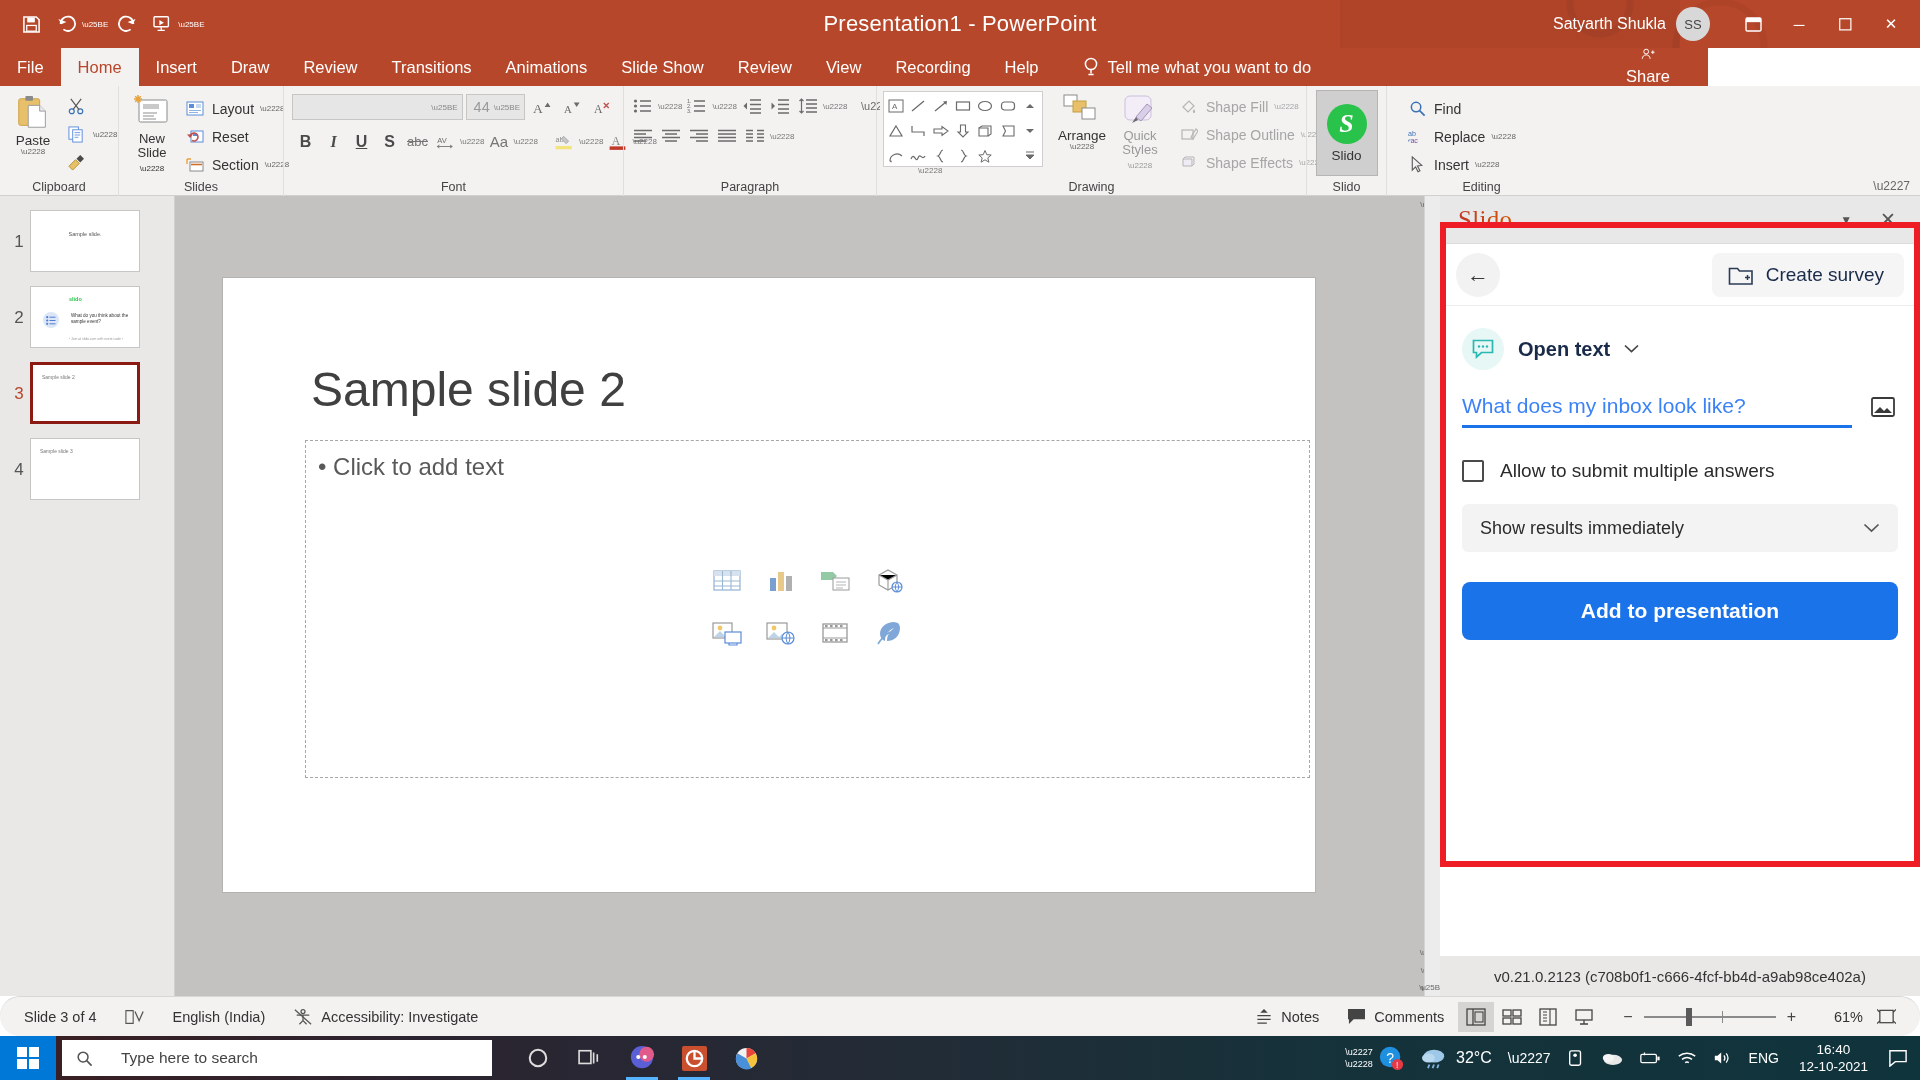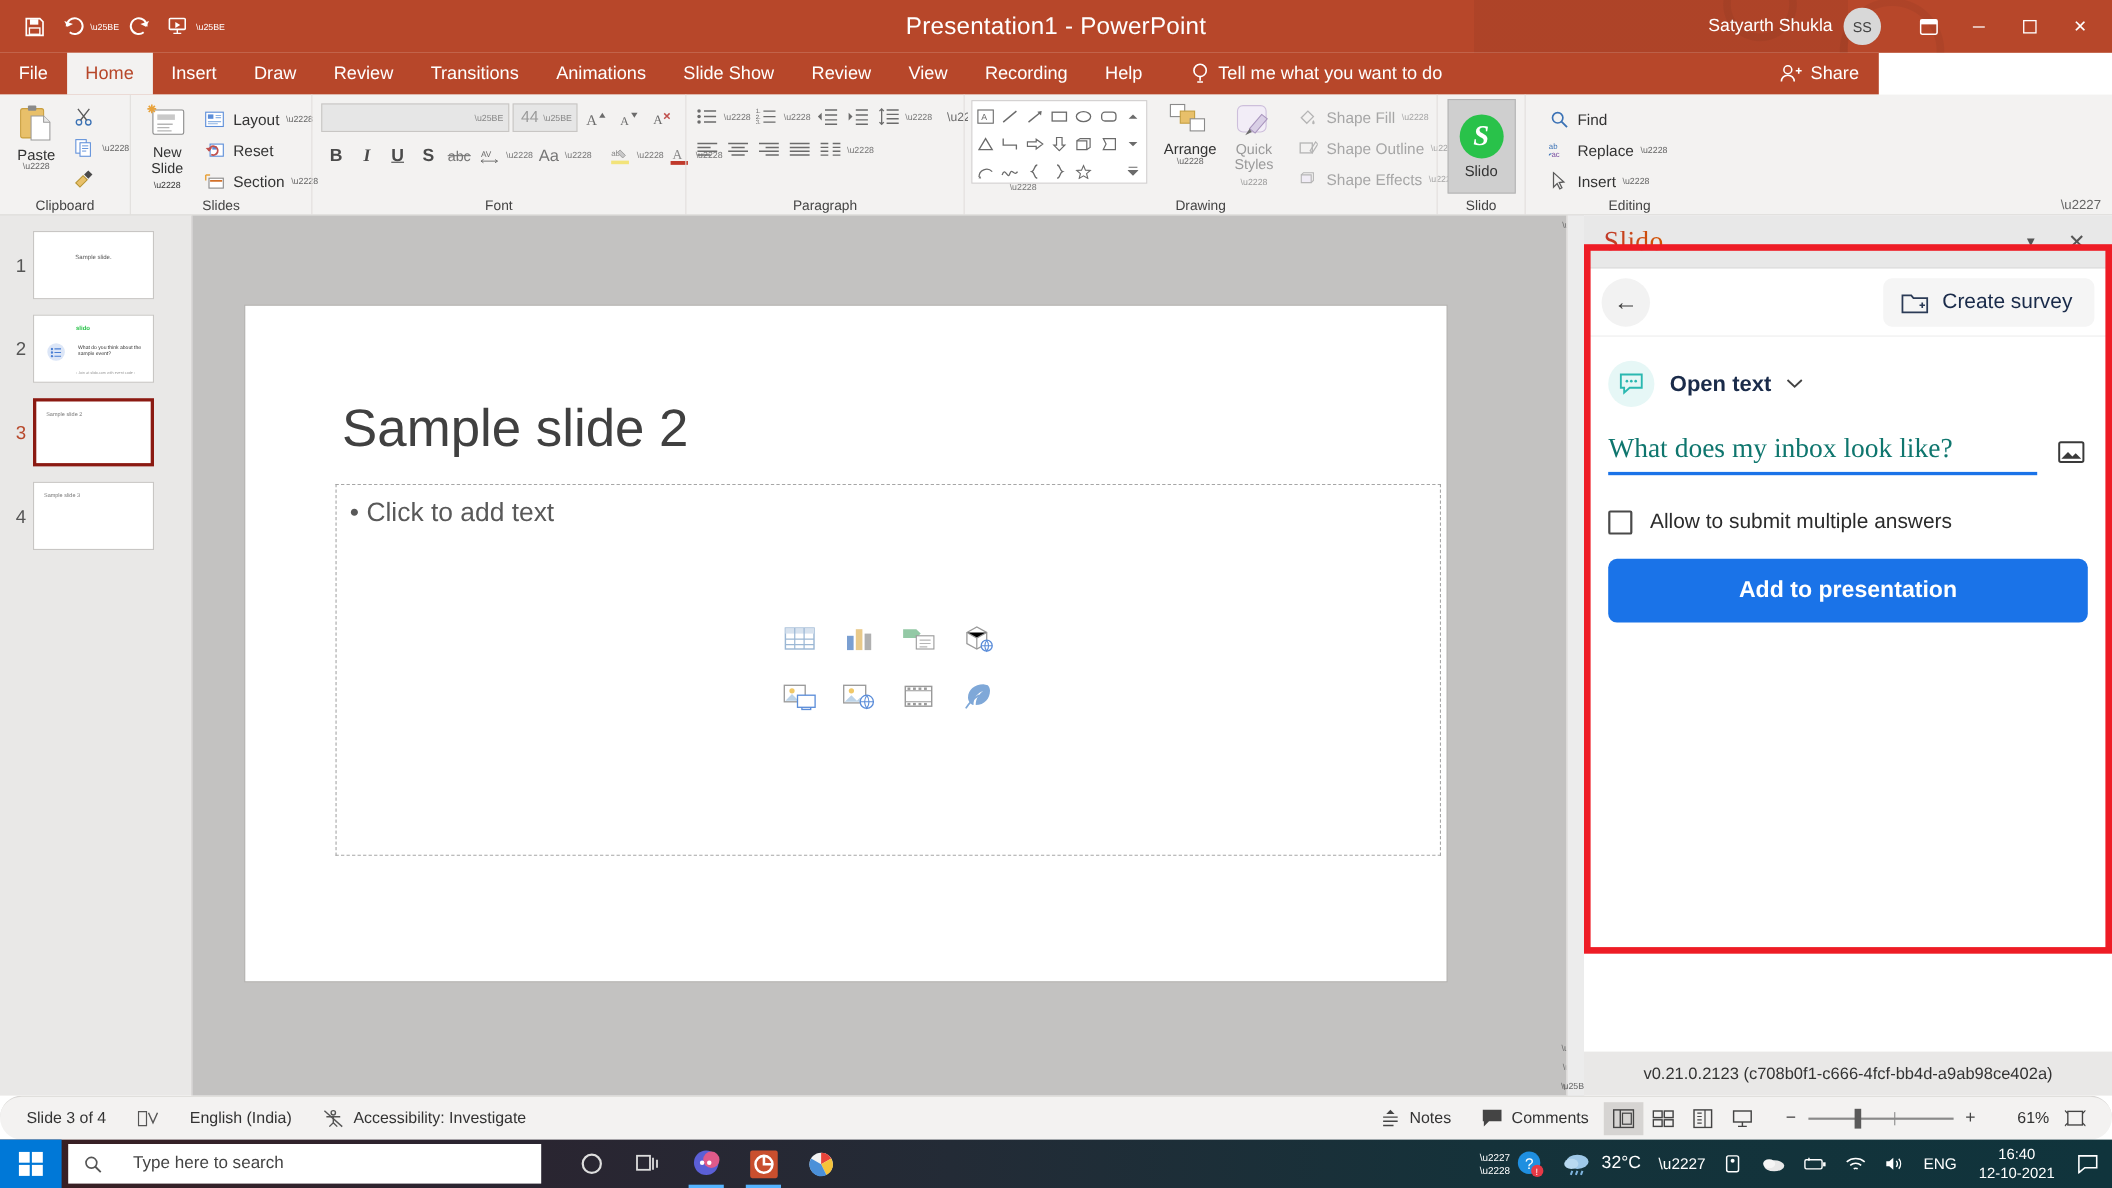--- a/index.html
+++ b/index.html
@@ -62,21 +62,21 @@
     color: #fff; font-size: 16.5px; white-space: nowrap;
   }
   .tab.active { background: #f3f2f1; color: #b7472a; }
   .tellme {
     display: flex; align-items: center; gap: 8px; margin-left: 26px;
     color: #fff; font-size: 16.5px;
   }
   .tellme .bulb { position: relative; width: 18px; height: 22px; }
   .share-wrap {
     margin-left: auto; display: flex; align-items: center; gap: 7px;
-    color: #fff; font-size: 16.5px; padding-right: 18px;
+    color: #fff; font-size: 16.5px; padding-right: 38px; flex-direction: column;
   }
 
   
   .ribbon {
     position: absolute; top: 86px; left: 0; width: 1920px; height: 110px;
     background: #f3f2f1; border-bottom: 1px solid #d2d0ce;
     display: flex;
   }
   .rgroup { position: relative; height: 110px; display: flex; flex-direction: column; }
   .rgroup + .rgroup { border-left: 1px solid #e1dfdd; }
@@ -238,22 +238,22 @@
   .qtype-row { display: flex; align-items: center; gap: 14px; margin-bottom: 22px; }
   .qtype-ico {
     width: 42px; height: 42px; border-radius: 50%; background: #e6f7f6;
     display: flex; align-items: center; justify-content: center;
   }
   .qtype-label { font-size: 20px; font-weight: bold; color: #1a2b4a; }
   .qtype-caret { color: #555; font-size: 12px; }
   .qinput-row { display: flex; align-items: flex-end; gap: 16px; margin-bottom: 32px; }
   .qinput {
     flex: 1; border: none; border-bottom: 3px solid #1a73e8;
-    font-size: 25px; color: #0f766e; padding: 2px 0 7px 0; outline: none;
-    font-family: Liberation Serif, serif; background: transparent;
+    font-size: 21px; color: #3b82f6; padding: 2px 0 7px 0; outline: none;
+    font-family: Liberation Sans, sans-serif; background: transparent;
   }
   .img-btn { width: 30px; height: 30px; display: flex; align-items: center; justify-content: center; margin-bottom: 6px; }
   .chkrow { display: flex; align-items: center; gap: 16px; margin-bottom: 22px; }
   .chkbox { width: 22px; height: 22px; border: 2px solid #4a4a4a; border-radius: 2px; }
   .chklabel { font-size: 19px; color: #2b2b2b; }
   .selectbox {
     height: 48px; background: #f3f3f3; border-radius: 6px;
     display: flex; align-items: center; padding: 0 18px;
     font-size: 18px; color: #2b2b2b; margin-bottom: 30px;
   }
@@ -1078,20 +1078,28 @@
               <path d="M4 18l6-6 4 4 3-3 5 5z" fill="#3a3a3a"></path>
             </svg>
         </span>
       </div>
 
       <div class="chkrow">
         <span class="chkbox"></span>
         <span class="chklabel">Allow to submit multiple answers</span>
       </div>
 
+      <div class="selectbox">
+        <span class="sv">Show results immediately</span>
+        <span class="sc">
+          <svg width="17" height="10" viewBox="0 0 17 10">
+              <path d="M1.5 1.5L8.5 8 15.5 1.5" fill="none" stroke="#555" stroke-width="1.7"></path>
+            </svg>
+        </span>
+      </div>
 
       <div class="primary-btn">Add to presentation</div>
     </div>
 
     <div class="version">v0.21.0.2123 (c708b0f1-c666-4fcf-bb4d-a9ab98ce402a)</div>
   </div>
 
   <div class="slido-highlight"></div>
 
   <div class="statusbar">

